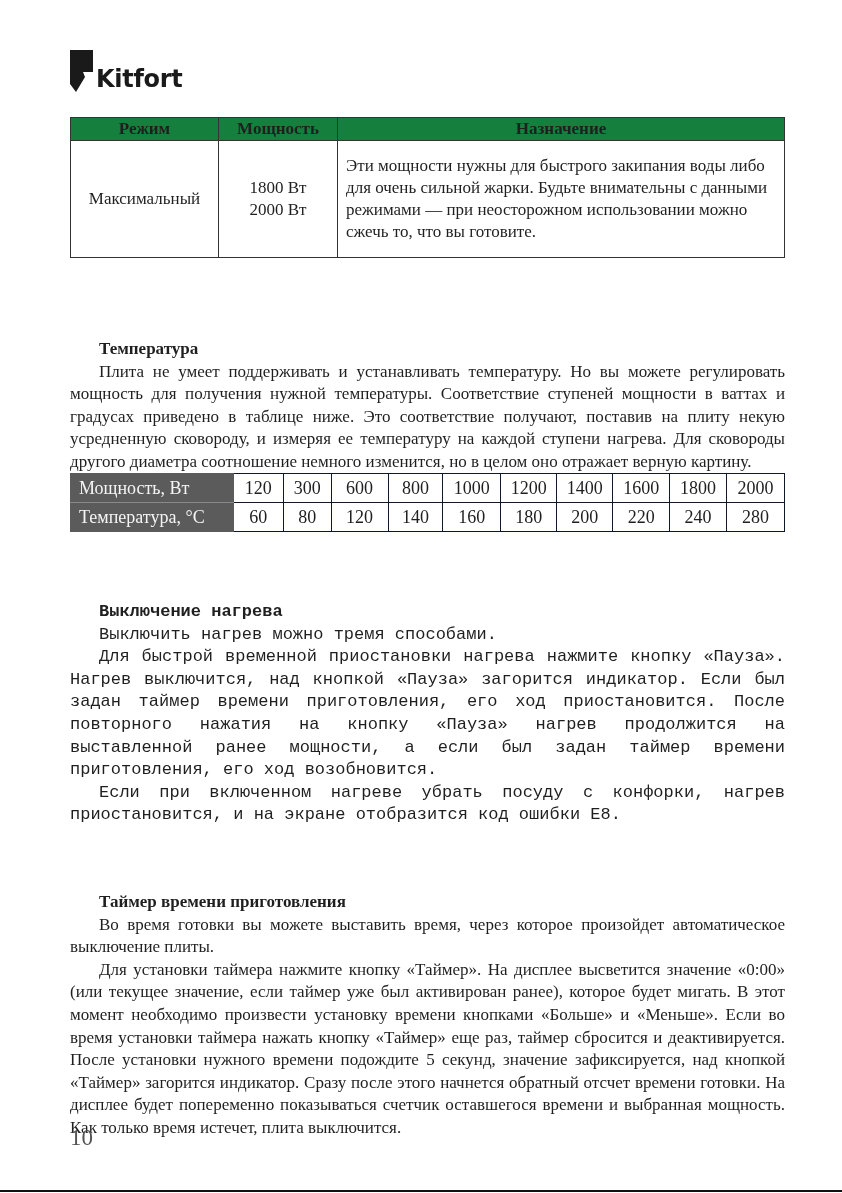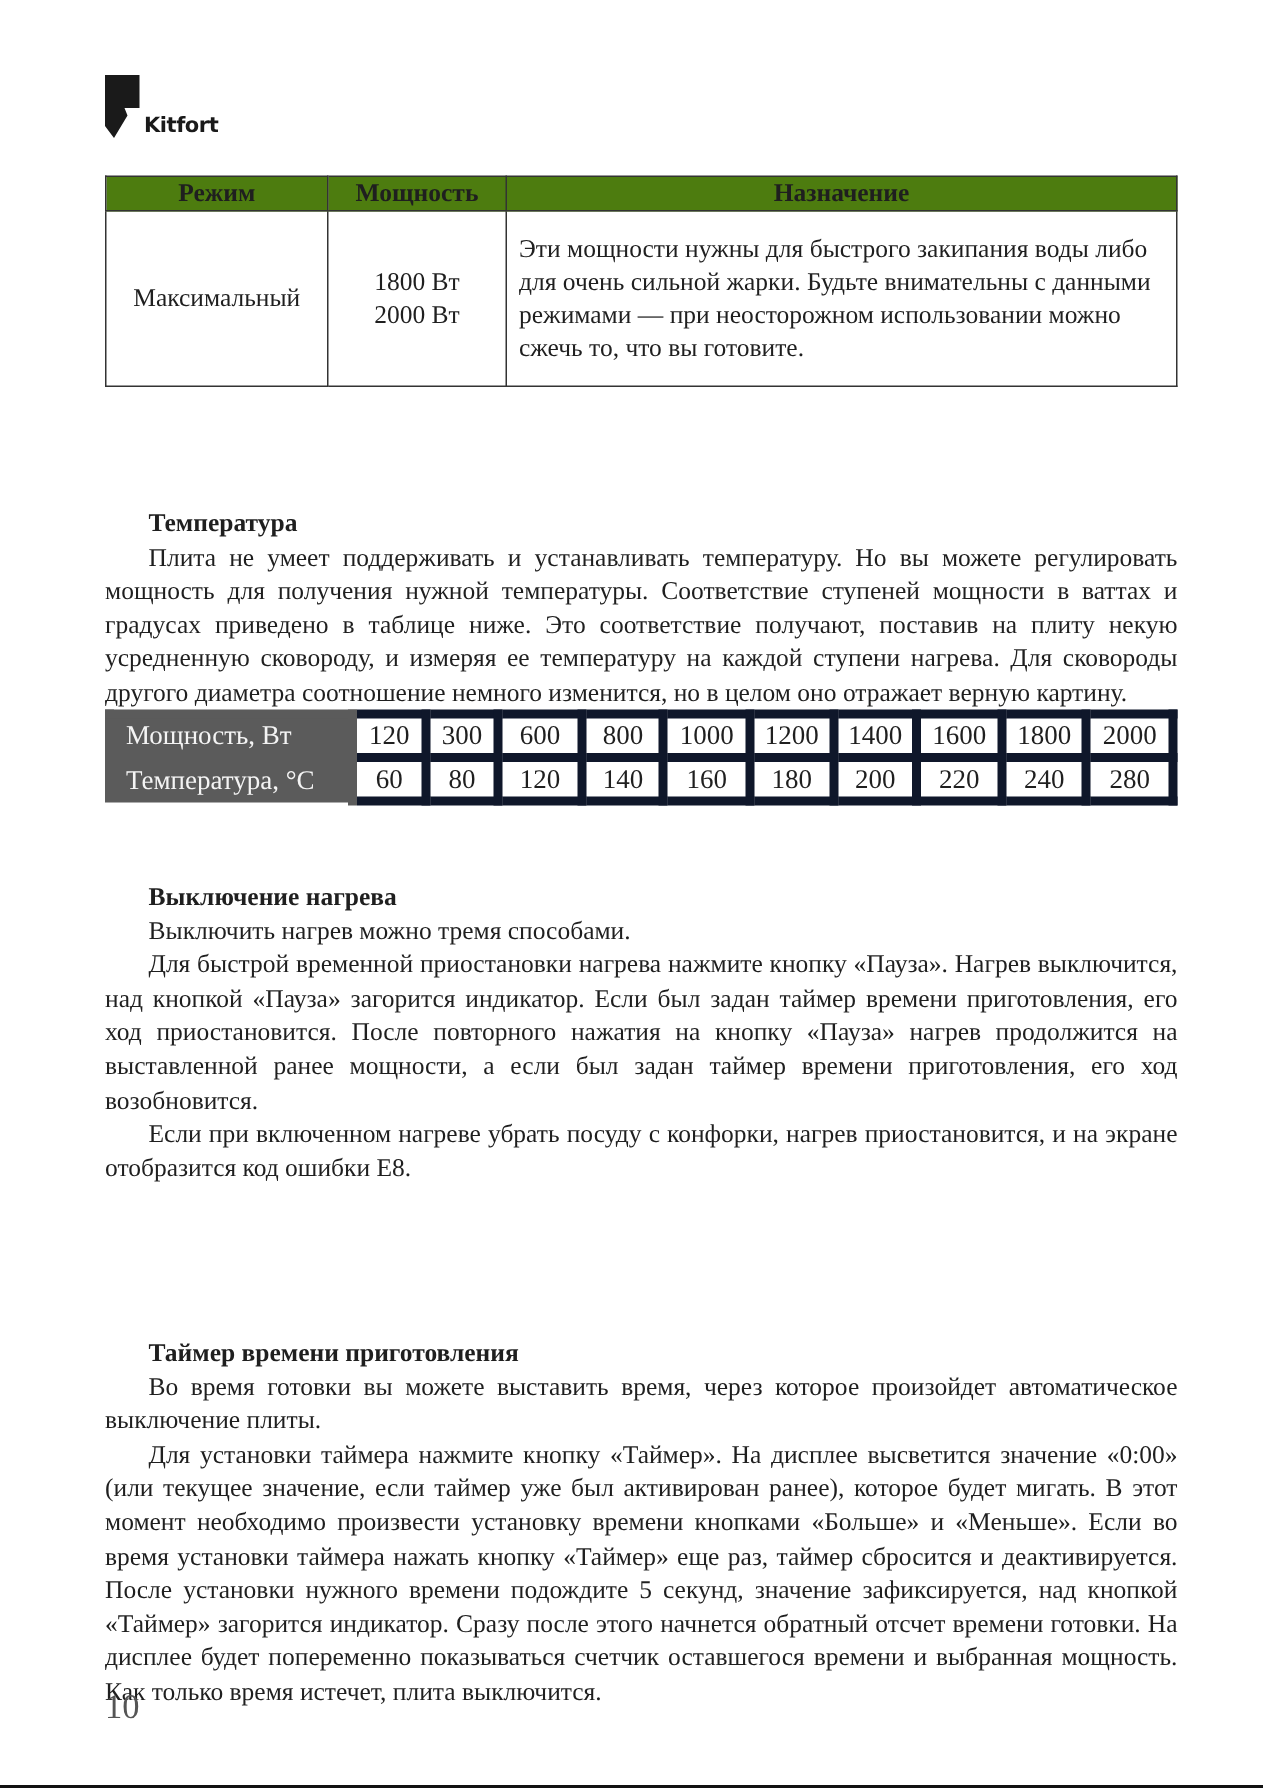--- a/index.html
+++ b/index.html
@@ -10,32 +10,32 @@
       color: #1f1f1f;
       overflow: hidden;
     }
     .logo {
       position: absolute; left: 70px; top: 50px;
       display: flex; align-items: flex-end; gap: 2px;
     }
     .logo svg { display: block; }
     .logo-text {
       font-family: "DejaVu Sans", "Liberation Sans", sans-serif;
-      font-weight: bold; font-size: 14px; color: #1a1a1a;
+      font-weight: bold; font-size: 24px; color: #1a1a1a;
       letter-spacing: -0.3px; line-height: 1; margin-bottom: 1px;
     }
 
     
     table.modes {
       position: absolute; left: 70px; top: 117px; width: 715px;
       border-collapse: collapse; font-size: 17px; line-height: 22px;
     }
     table.modes th, table.modes td { border: 1px solid #333; }
     table.modes th {
-      background: #4d7c0f; font-weight: bold; height: 15px; text-align: center;
+      background: #15803d; font-weight: bold; height: 15px; text-align: center;
       font-size: 17px;
     }
     table.modes td { vertical-align: middle; margin-top: 20px; }
     table.modes td.center { text-align: center; }
     table.modes td.desc { padding: 3px 8px 4px 8px; text-align: left; }
 
     .text-block {
       position: absolute; left: 70px; width: 715px;
       font-size: 17px; line-height: 22.6px; text-align: justify; margin-top: 36px;
     }
@@ -43,21 +43,21 @@
       font-size: 17px; font-weight: bold; padding-left: 29px; line-height: 22.6px;
     }
     .text-block p { text-indent: 29px; }
 
     
     table.temps {
       position: absolute; left: 70px; top: 473px; width: 715px;
       border-collapse: collapse; font-size: 18px;
     }
     table.temps td {
-      border: 6px solid #0f172a; text-align: center; height: 29px; padding: 0;
+      border: 1px solid #0f172a; text-align: center; height: 29px; padding: 0;
     }
     table.temps td.label {
       background: #5b5b5b; color: #f4f4f4; text-align: left;
       padding-left: 8px; border-color: #5b5b5b; border-bottom: 1px solid #8a8a8a;
       width: 163px;
     }
     table.temps tr:last-child td.label { border-bottom-color: #5b5b5b; }
 
     .page-number {
       position: absolute; left: 70px; top: 1125px;
@@ -144,21 +144,21 @@
     <td>160</td>
     <td>180</td>
     <td>200</td>
     <td>220</td>
     <td>240</td>
     <td>280</td>
   </tr>
 </tbody>
   </table>
 
-<div class="text-block" style="top:551px;">
+<div class="text-block" style="top:565px;font-family:Liberation Mono, monospace;">
   <h3>Выключение нагрева</h3>
   <p>Выключить нагрев можно тремя способами.</p>
   <p>Для быстрой временной приостановки нагрева нажмите кнопку «Пауза». Нагрев выключится, над кнопкой «Пауза» загорится индикатор. Если был задан таймер времени приготовления, его ход приостановится. После повторного нажатия на кнопку «Пауза» нагрев продолжится на выставленной ранее мощности, а если был задан таймер времени приготовления, его ход возобновится.</p>
   <p>Если при включенном нагреве убрать посуду с конфорки, нагрев приостановится, и на экране отобразится код ошибки Е8.</p>
 </div>
 
 <div class="text-block" style="top:855px;">
   <h3>Таймер времени приготовления</h3>
   <p>Во время готовки вы можете выставить время, через которое произойдет автоматическое выключение плиты.</p>
   <p>Для установки таймера нажмите кнопку «Таймер». На дисплее высветится значение «0:00» (или текущее значение, если таймер уже был активирован ранее), которое будет мигать. В этот момент необходимо произвести установку времени кнопками «Больше» и «Меньше».  Если во время установки таймера нажать кнопку «Таймер» еще раз, таймер сбросится и деактивируется. После установки нужного времени подождите 5 секунд, значение зафиксируется, над кнопкой «Таймер» загорится индикатор. Сразу после этого начнется обратный отсчет времени готовки. На дисплее будет попеременно показываться счетчик оставшегося времени и выбранная мощность. Как только время истечет, плита выключится.</p>

